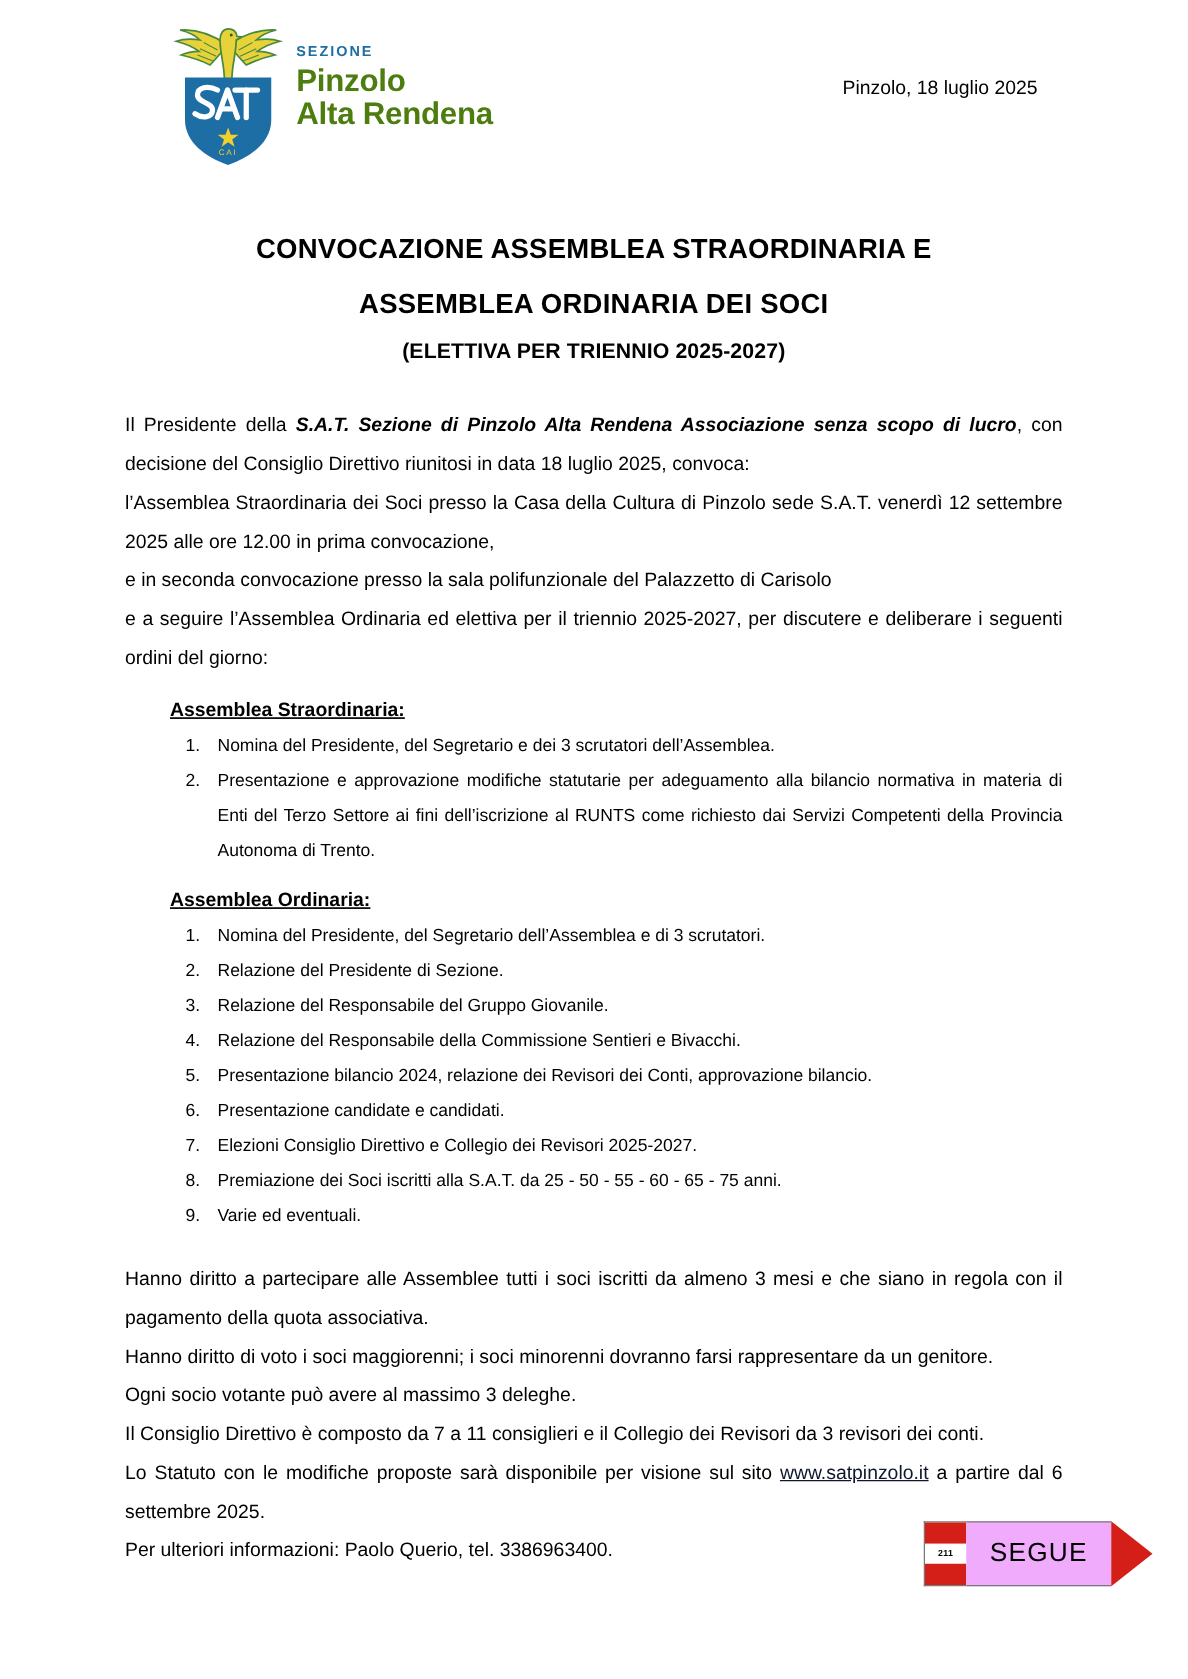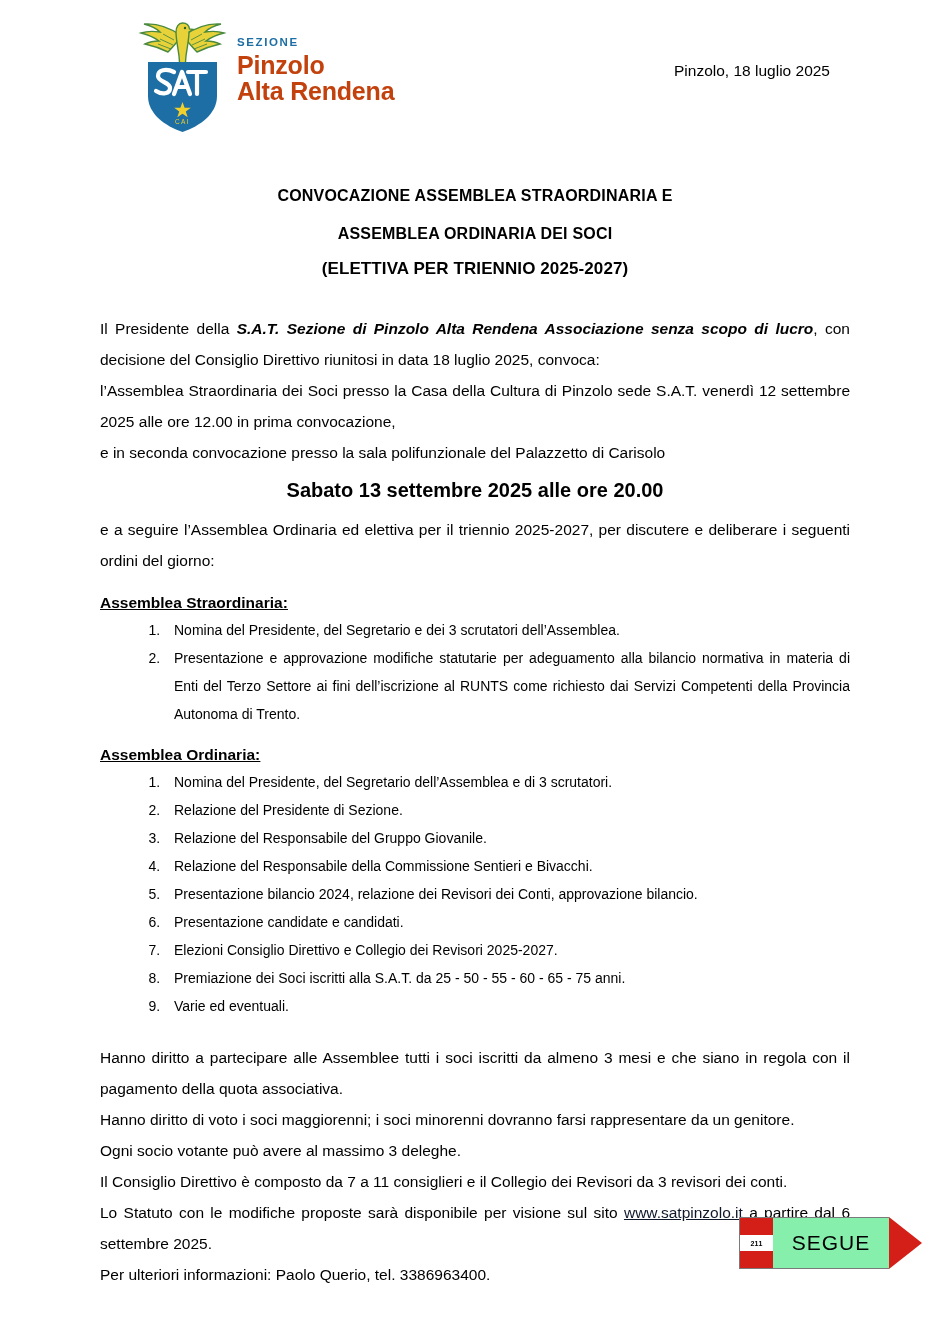--- a/index.html
+++ b/index.html
@@ -49,39 +49,39 @@
   .logo-sezione {
     font-size: 11.5px;
     font-weight: bold;
     letter-spacing: 1.6px;
     color: #1c6ea4;
     margin-bottom: 3px;
   }
   .logo-name1, .logo-name2 {
     font-size: 25px;
     font-weight: bold;
-    color: #c2410c;
+    color: #4d7c0f;
     letter-spacing: -0.2px;
     line-height: 1.05;
   }
   .date-line {
     position: absolute;
     right: 20px;
     top: 62px;
     font-size: 15.5px;
     white-space: nowrap;
   }
 
   
   .title-block {
     text-align: center;
     margin-top: 38px;
   }
   .title-main {
-    font-size: 16px;
+    font-size: 22px;
     font-weight: bold;
     letter-spacing: 0.2px;
     line-height: 1.0;
     margin-bottom: 22px;
   }
   .title-main.second { margin-bottom: 17px; }
   .title-sub {
     font-size: 17px;
     font-weight: bold;
     letter-spacing: 0.1px;
@@ -105,21 +105,21 @@
     margin: 6px 0 8px 0;
     line-height: 1.6;
   }
   .section-heading {
     font-size: 15.5px;
     font-weight: bold;
     text-decoration: underline;
     margin: 18px 0 4px 0;
     display: block;
   }
-  .section-heading span { text-decoration: underline; }
+  .section-heading span { text-decoration: underline; margin-left: 36px; }
 
   ol.agenda {
     margin: 0 0 0 0;
     padding-left: 64px;
     font-size: 14px;
     line-height: 2.0;
   }
   ol.agenda li {
     text-align: justify;
     padding-left: 10px;
@@ -157,21 +157,21 @@
     display: flex;
     align-items: center;
     justify-content: center;
     font-size: 7px;
     font-weight: bold;
     color: #000;
     letter-spacing: 0.3px;
   }
   .sign-body {
     width: 116px;
-    background: #86efac;
+    background: #f0abfc;
     border: 1px solid #7a7a7a;
     border-left: none;
     border-right: none;
     box-sizing: border-box;
     display: flex;
     align-items: center;
     justify-content: center;
     font-size: 21px;
     letter-spacing: 1px;
     text-align: right;
@@ -240,21 +240,20 @@
   </div>
 
   <div class="body-block">
 
     <p class="para"><span>Il Presidente della </span><span class="bolditalic">S.A.T. Sezione di Pinzolo Alta Rendena Associazione senza scopo di lucro</span><span>, con decisione del Consiglio Direttivo riunitosi in data 18 luglio 2025, convoca:</span></p>
 
     <p class="para">l’Assemblea Straordinaria dei Soci presso la Casa della Cultura di Pinzolo sede S.A.T. venerdì 12 settembre 2025 alle ore 12.00 in prima convocazione,</p>
 
     <p class="para left">e in seconda convocazione presso la sala polifunzionale del Palazzetto di Carisolo</p>
 
-    <div class="center-bold">Sabato 13 settembre 2025 alle ore 20.00</div>
 
     <p class="para">e a seguire l’Assemblea Ordinaria ed elettiva per il triennio 2025-2027, per discutere e deliberare i seguenti ordini del giorno:</p>
 
     <div class="section-heading"><span>Assemblea Straordinaria:</span></div>
     <ol class="agenda">
       <li>Nomina del Presidente, del Segretario e dei 3 scrutatori dell’Assemblea.</li>
       <li>Presentazione e approvazione modifiche statutarie per adeguamento alla bilancio normativa in materia di Enti del Terzo Settore ai fini dell’iscrizione al RUNTS come richiesto dai Servizi Competenti della Provincia Autonoma di Trento.</li>
     </ol>
 
     <div class="section-heading"><span>Assemblea Ordinaria:</span></div>

